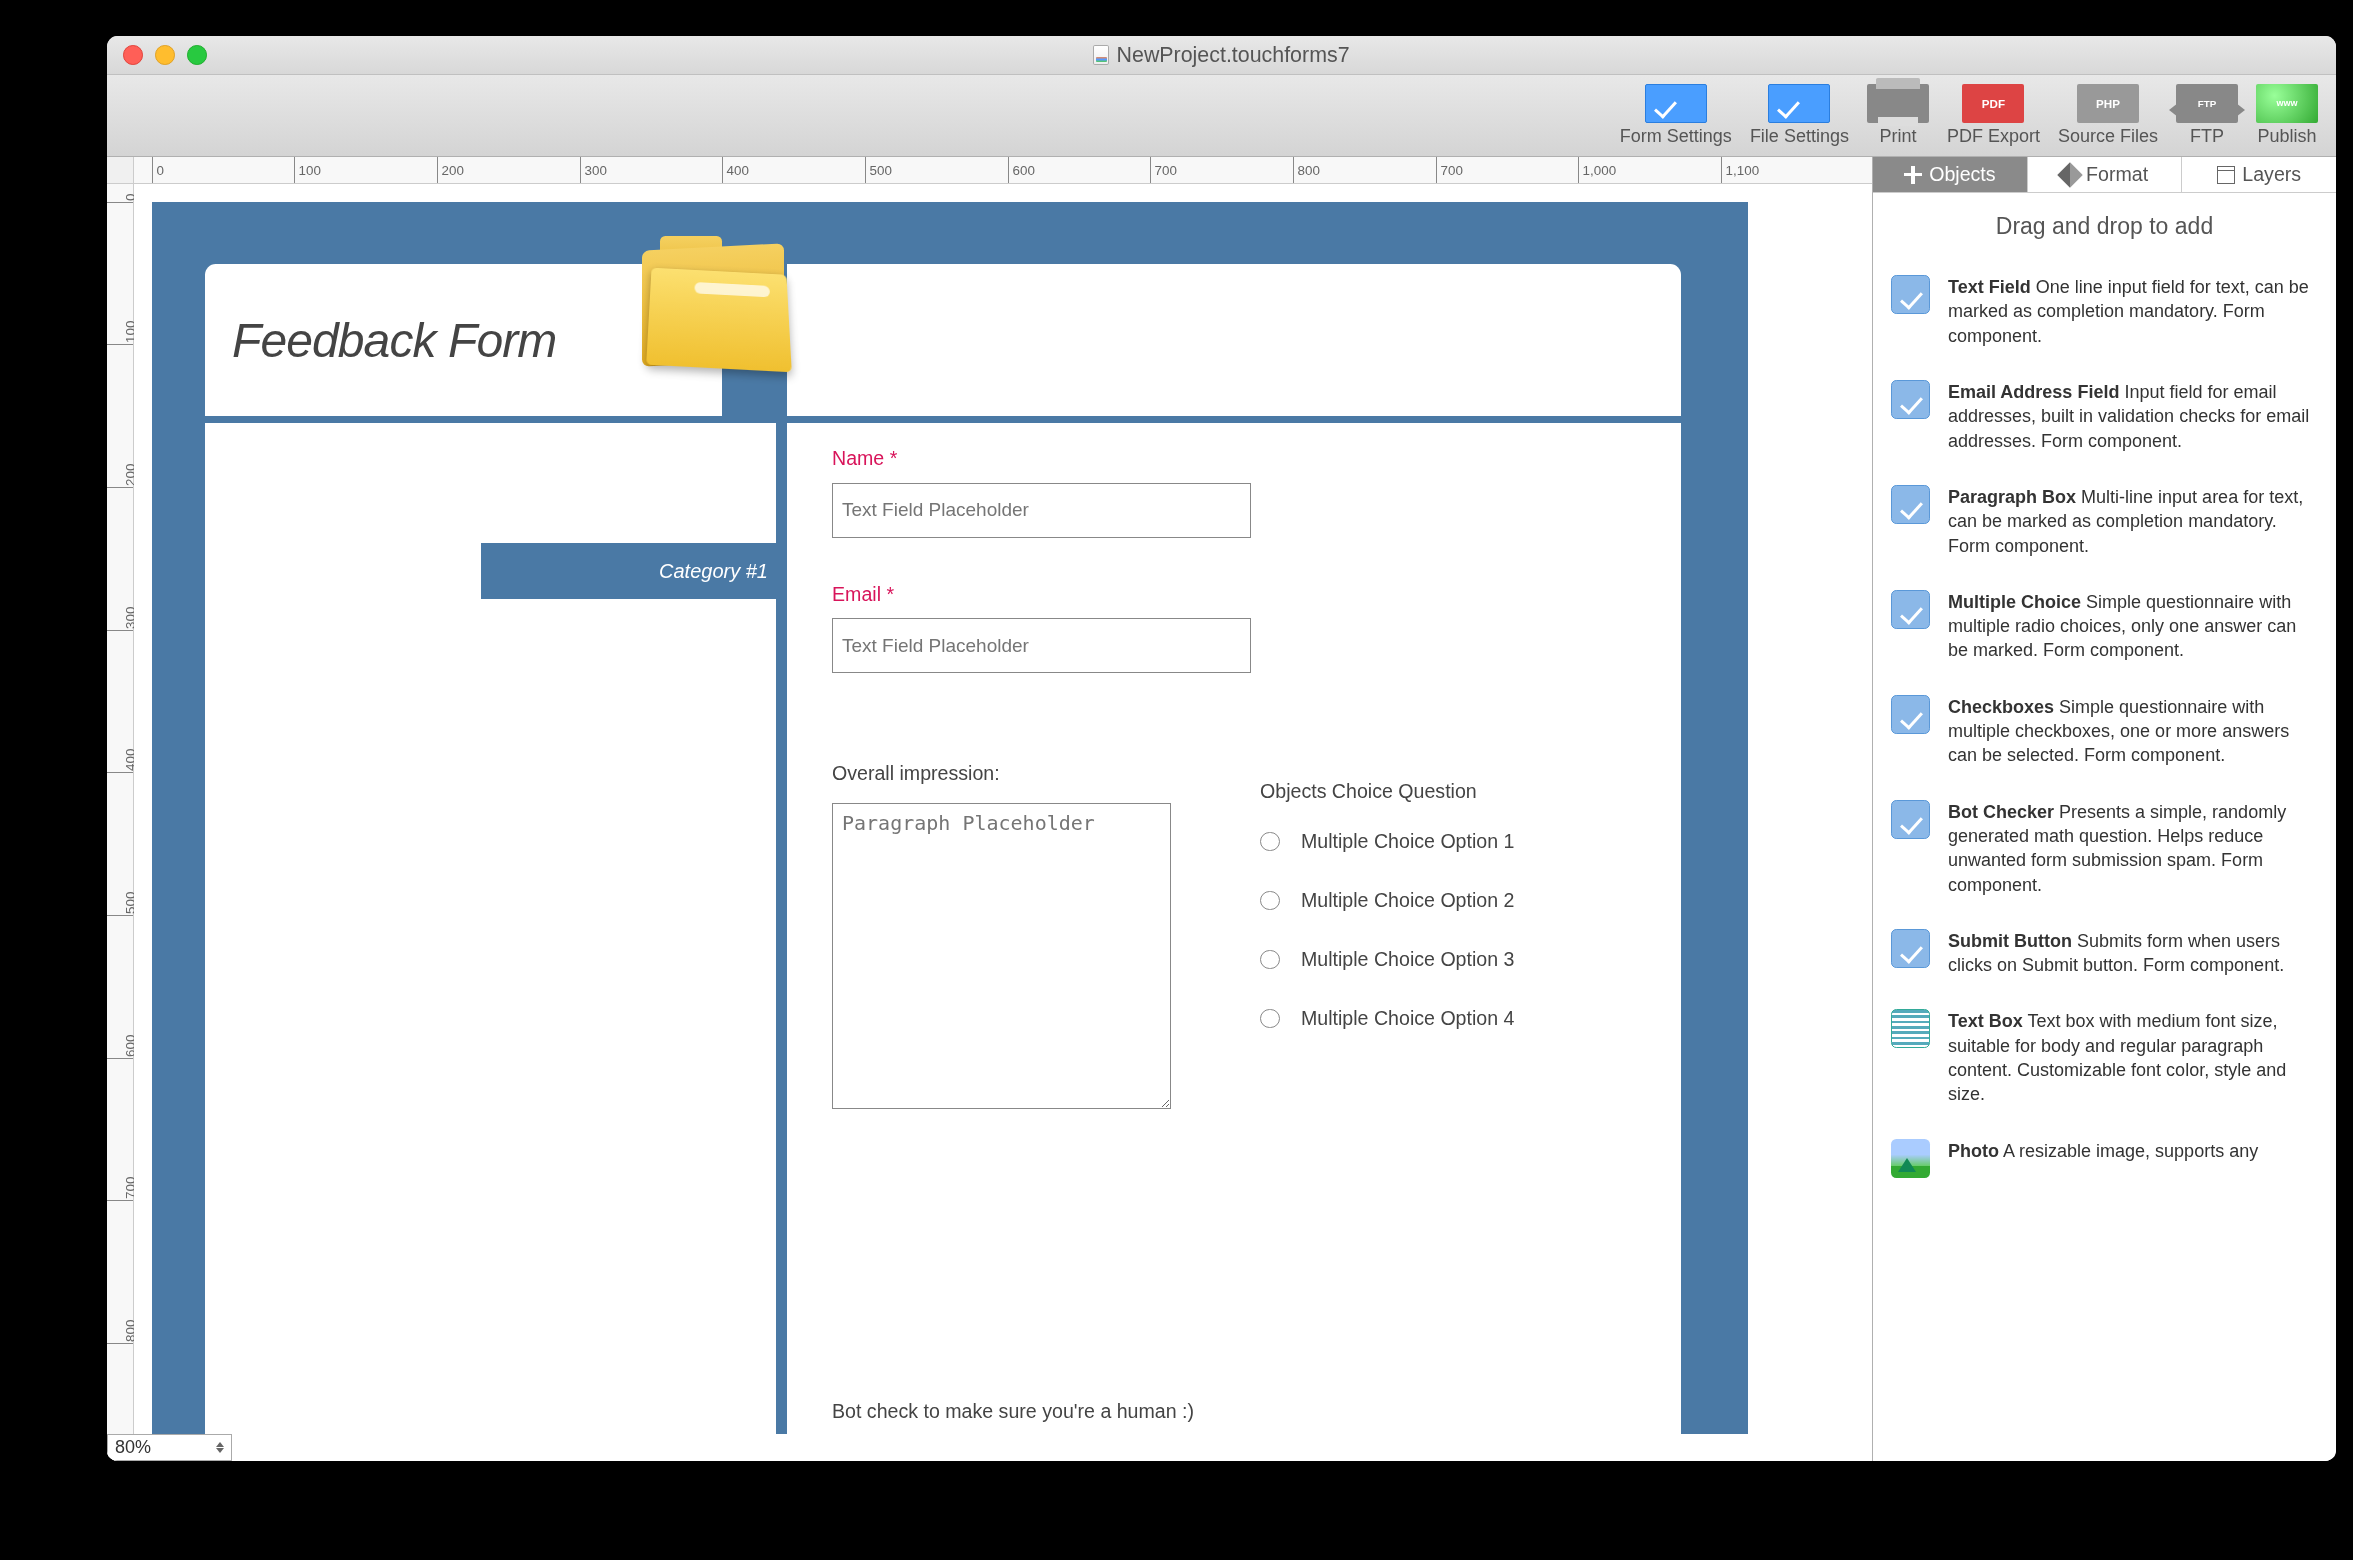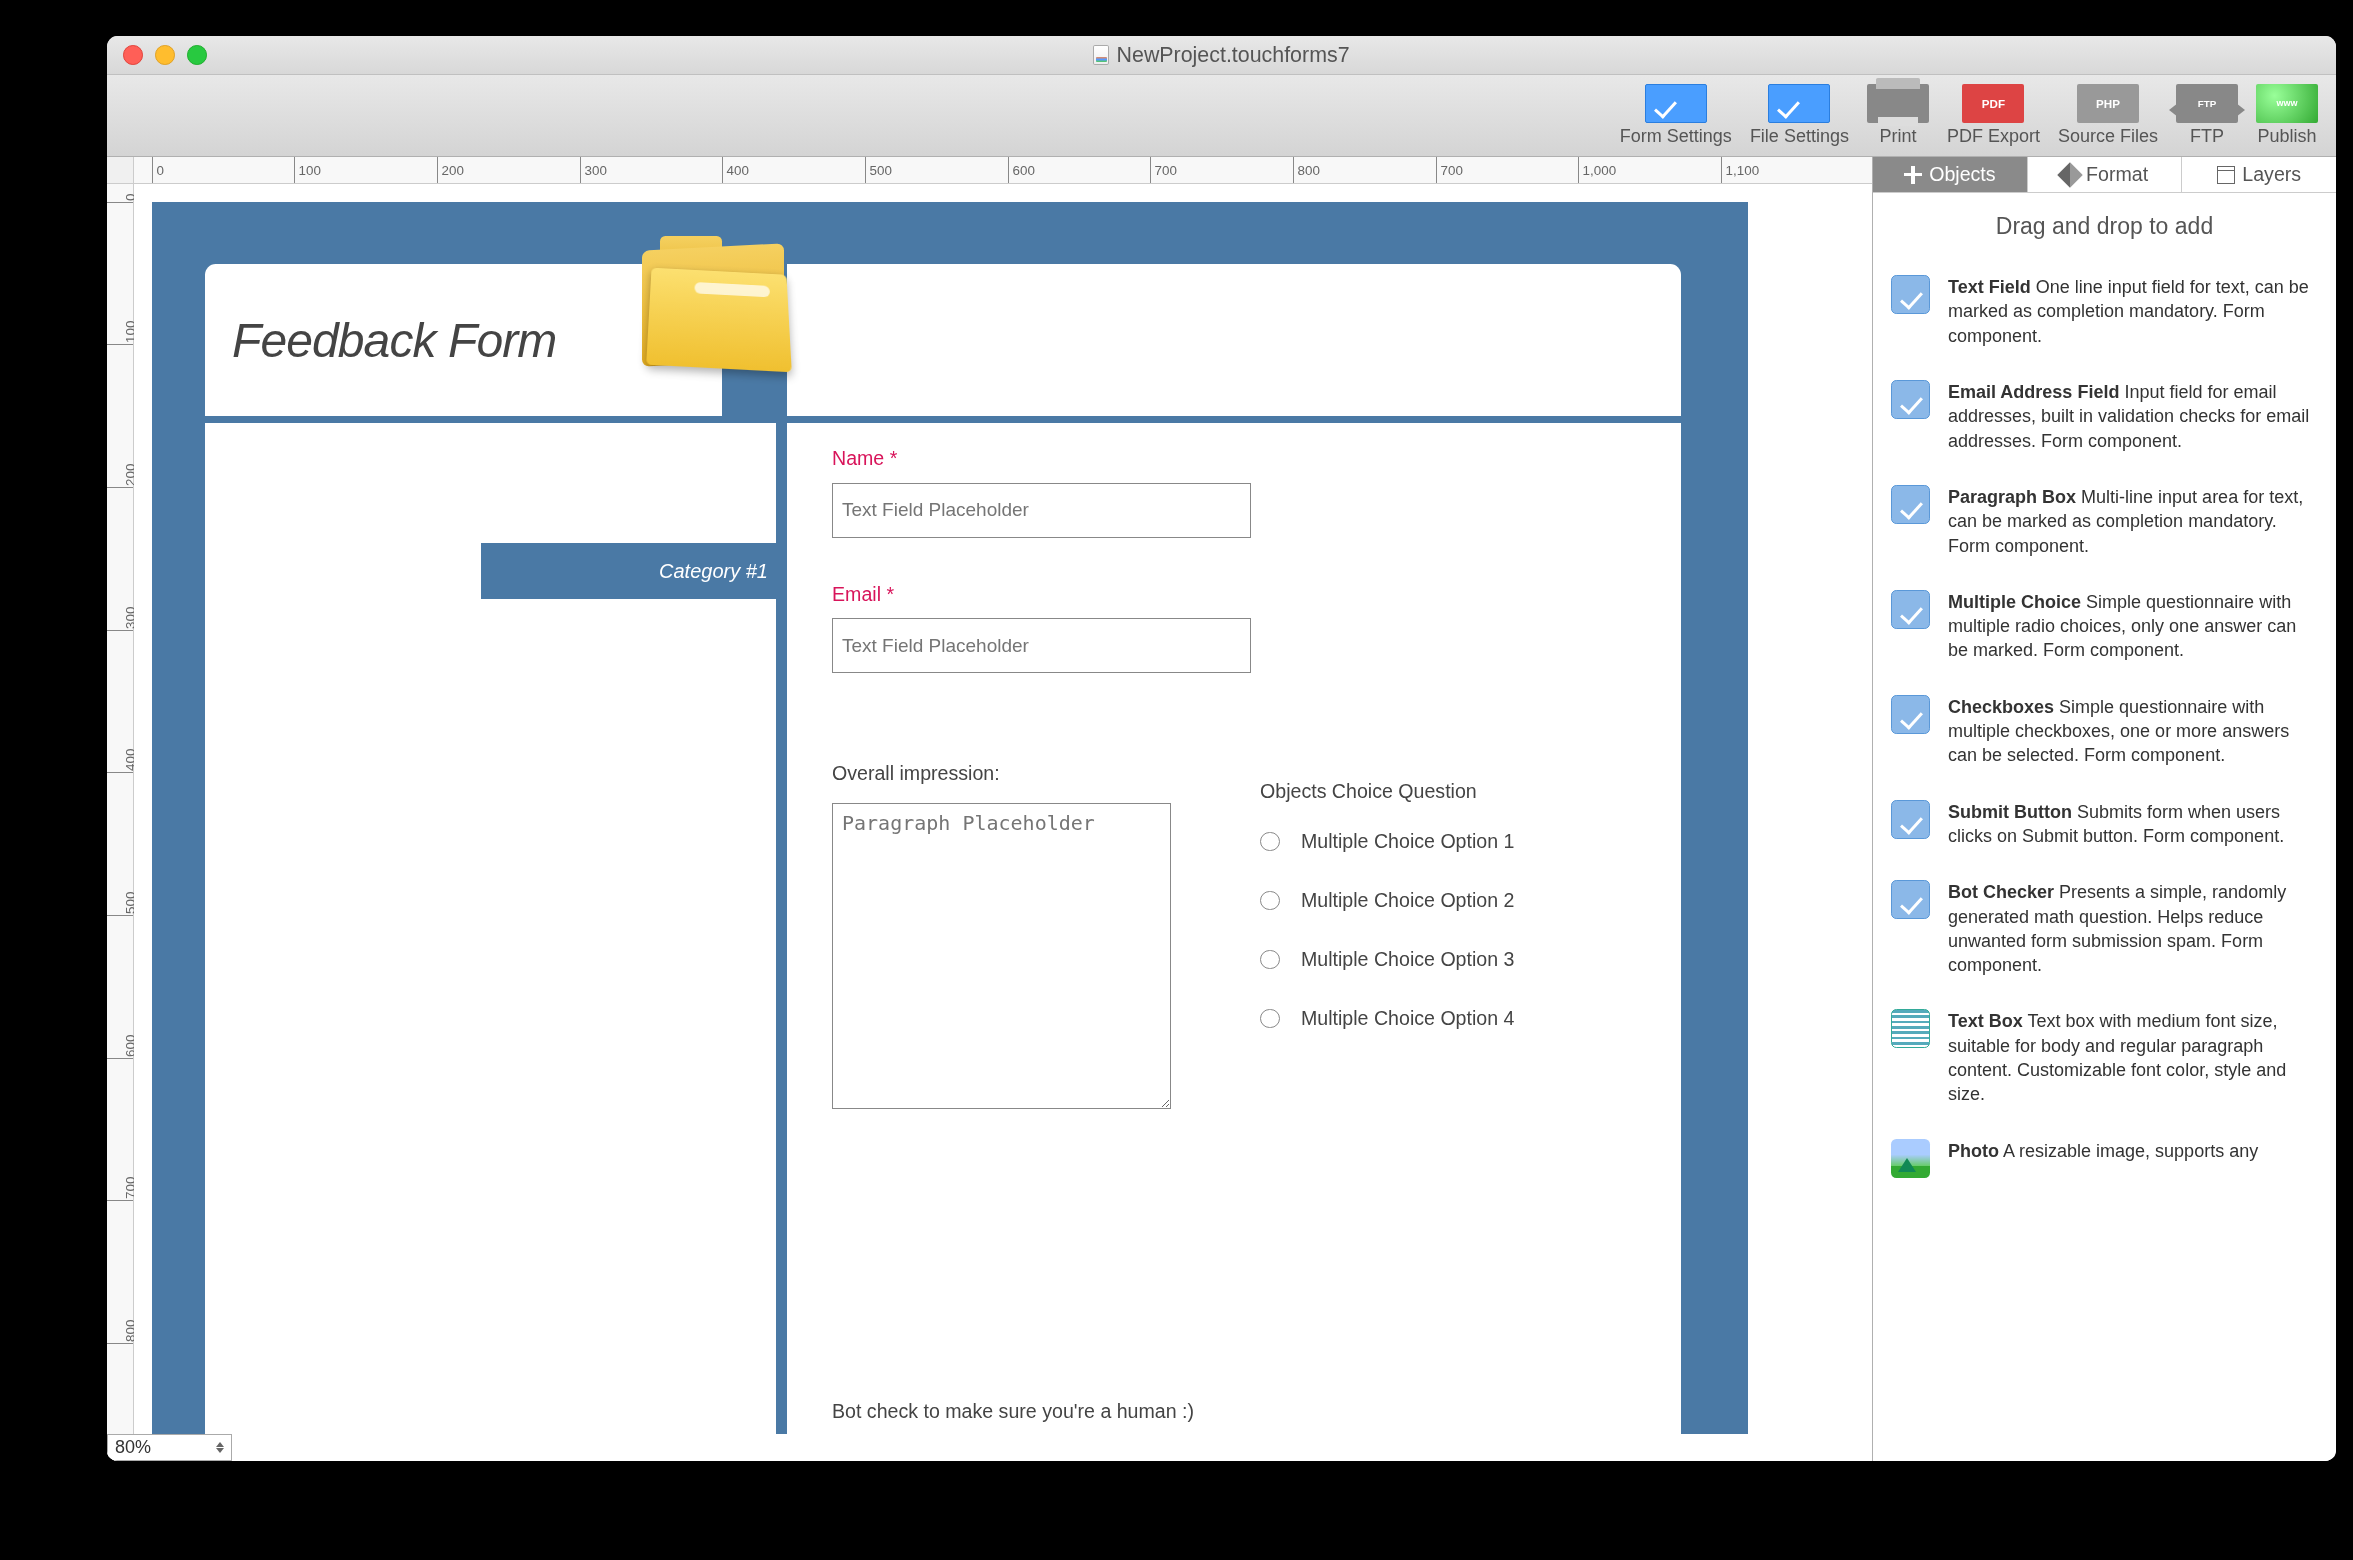--- a/index.html
+++ b/index.html
@@ -348,25 +348,25 @@
           <div class="obj-item">
             <div class="obj-icon obj-check"></div>
             <div class="obj-text"><b>Multiple Choice</b> <span>Simple questionnaire with multiple radio choices, only one answer can be marked.  Form component.</span></div>
           </div>
           <div class="obj-item">
             <div class="obj-icon obj-check"></div>
             <div class="obj-text"><b>Checkboxes</b> <span>Simple questionnaire with multiple checkboxes, one or more answers can be selected.  Form component.</span></div>
           </div>
           <div class="obj-item">
             <div class="obj-icon obj-check"></div>
+            <div class="obj-text"><b>Bot Checker</b> <span>Presents a simple, randomly generated math question.  Helps reduce unwanted form submission spam.  Form component.</span></div>
+          </div>
+          <div class="obj-item">
+            <div class="obj-icon obj-check"></div>
             <div class="obj-text"><b>Submit Button</b> <span>Submits form when users clicks on Submit button.  Form component.</span></div>
-          </div>
-          <div class="obj-item">
-            <div class="obj-icon obj-check"></div>
-            <div class="obj-text"><b>Bot Checker</b> <span>Presents a simple, randomly generated math question.  Helps reduce unwanted form submission spam.  Form component.</span></div>
           </div>
           <div class="obj-item">
             <div class="obj-icon obj-textbox"></div>
             <div class="obj-text"><b>Text Box</b> <span>Text box with medium font size, suitable for body and regular paragraph content. Customizable font color, style and size.</span></div>
           </div>
           <div class="obj-item">
             <div class="obj-icon obj-photo"></div>
             <div class="obj-text"><b>Photo</b> <span>A resizable image, supports any</span></div>
           </div>
         </div>

